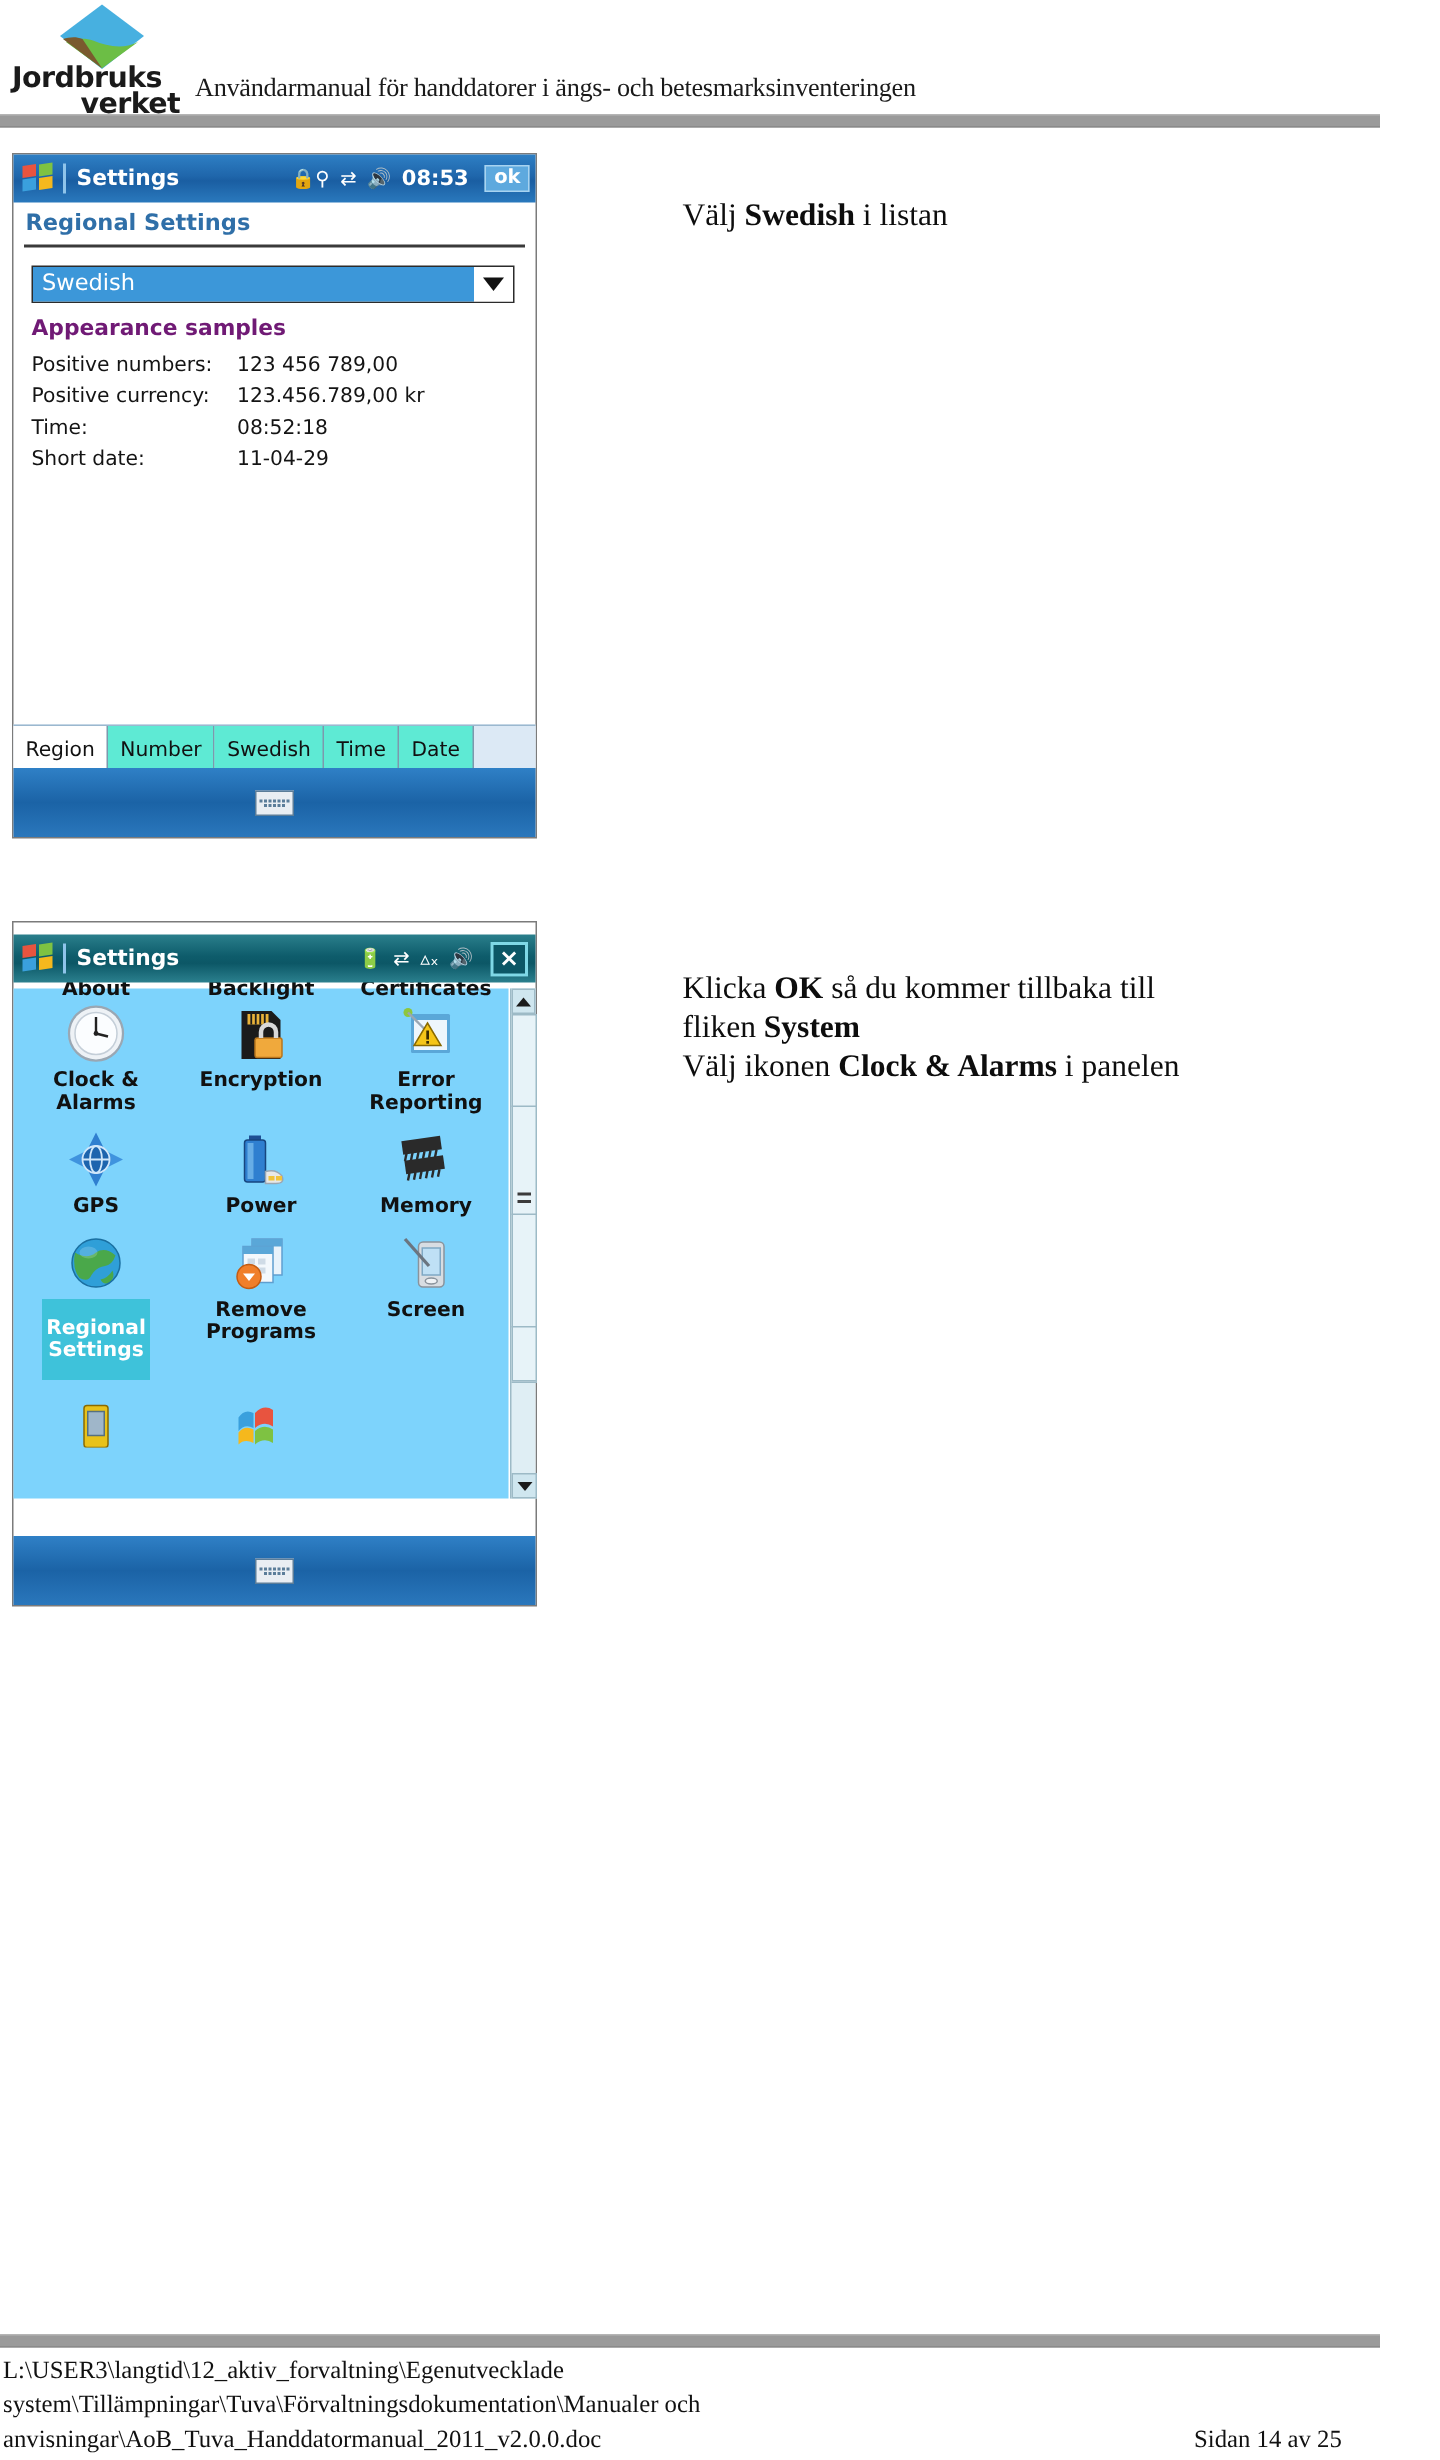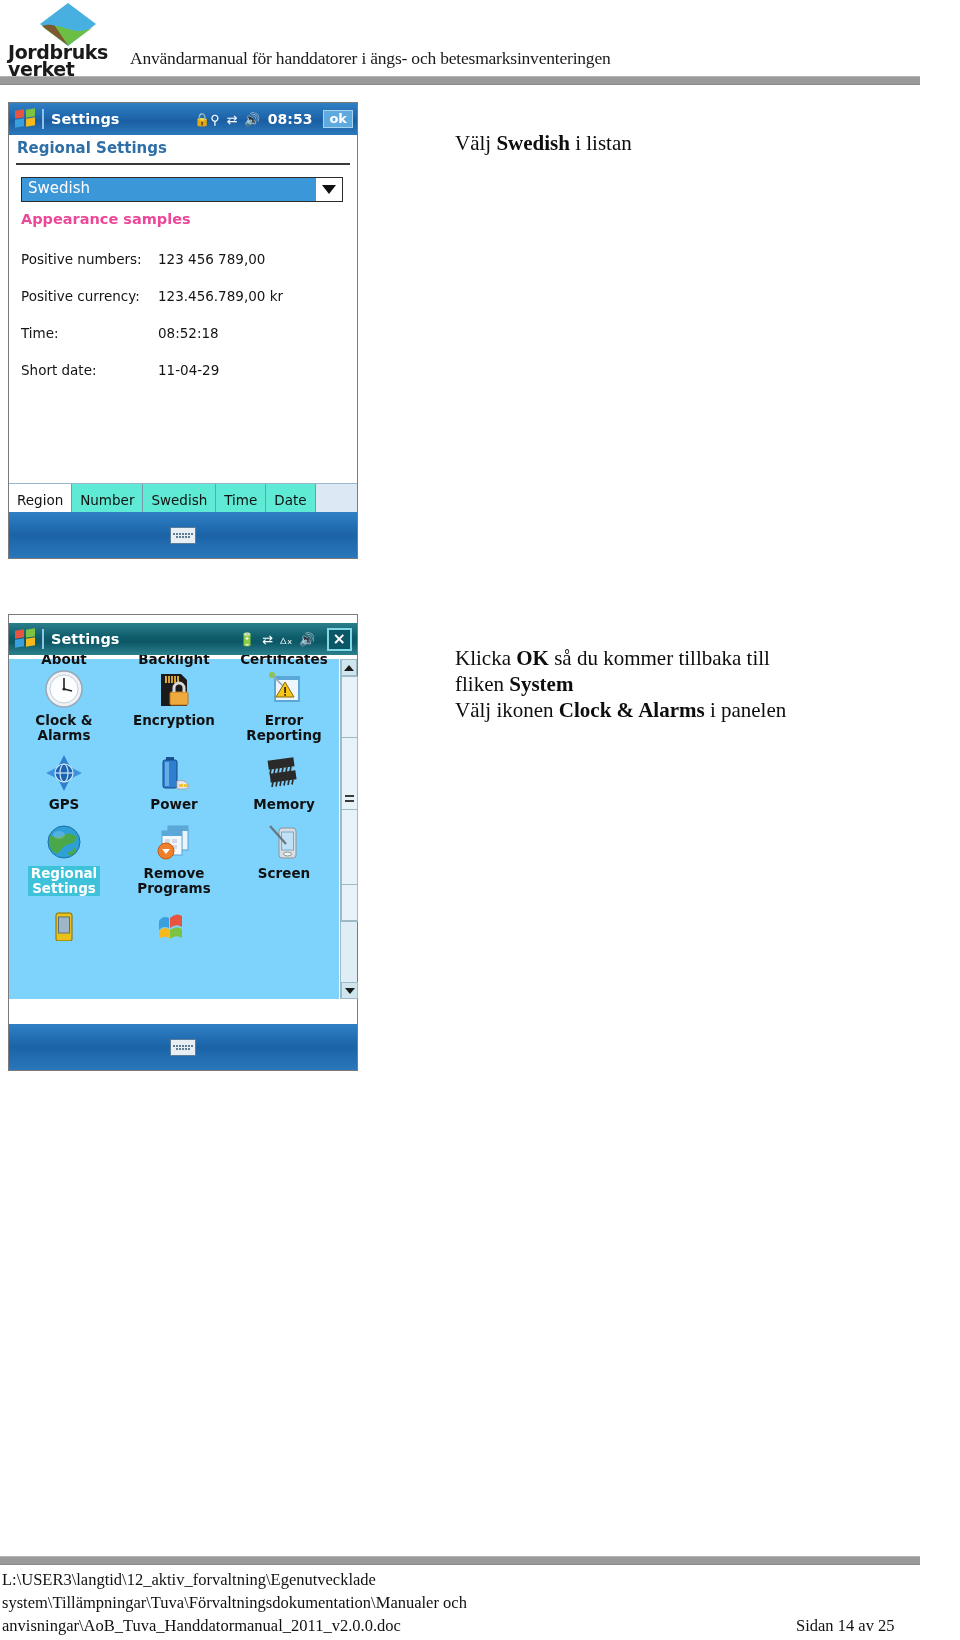--- a/index.html
+++ b/index.html
@@ -11,21 +11,21 @@
     overflow:hidden;
   }
 
   
   #doc-header{position:absolute;left:0;top:0;width:960px;height:92px;}
   #logo{position:absolute;left:8px;top:2px;width:110px;height:74px;}
   #logo .mark{position:absolute;left:30px;top:0px;width:60px;height:46px;}
   #logo .wordmark{position:absolute;left:0px;top:42px;width:112px;
     font-family:"DejaVu Sans", sans-serif;font-weight:bold;color:#1a1a1a;
     font-size:19px;line-height:16.5px;letter-spacing:-0.4px;}
-  #logo .wordmark .l2{display:block;text-align:left;}
+  #logo .wordmark .l2{display:block;text-align:right;}
   #header-title{position:absolute;left:130px;top:48px;width:700px;
     font-family:"Liberation Serif", serif;font-size:17.5px;color:#1a1a1a;
     letter-spacing:-0.2px;}
   #header-rule{position:absolute;left:0;top:76px;width:920px;height:7px;
     background:#9a9a9a;border-top:1px solid #b5b5b5;border-bottom:1px solid #8a8a8a;}
 
   
   .pda{position:absolute;background:#ffffff;border:1px solid #7b7b7b;}
 
   
@@ -55,24 +55,24 @@
 
   .combo{position:absolute;left:12px;top:74px;width:322px;height:25px;
     border:1.5px solid #2b2b2b;background:#ffffff;box-sizing:border-box;display:flex;}
   .combo .val{flex:1;background:#3c97d9;color:#ffffff;
     font-family:"DejaVu Sans", sans-serif;font-size:15px;padding:1px 0 0 6px;box-sizing:border-box;}
   .combo .arrow{width:26px;background:#ffffff;display:flex;align-items:center;justify-content:center;}
   .combo .arrow span{width:0;height:0;border-left:7px solid transparent;
     border-right:7px solid transparent;border-top:9px solid #111;display:block;}
 
   .samples-h{position:absolute;left:12px;top:108px;
-    font-family:"DejaVu Sans", sans-serif;font-weight:bold;font-size:14.5px;color:#ec4899;}
+    font-family:"DejaVu Sans", sans-serif;font-weight:bold;font-size:14.5px;color:#701a75;}
   .samples{position:absolute;left:12px;top:130px;width:330px;
     font-family:"DejaVu Sans", sans-serif;font-size:13.5px;color:#141414;}
-  .samples .row{display:flex;line-height:21px;margin-top:16px;}
+  .samples .row{display:flex;line-height:21px;}
   .samples .lbl{width:137px;}
   .samples .val{}
 
   .tabbar{position:absolute;left:0;bottom:46px;width:100%;height:28px;
     background:#dce9f5;border-top:1px solid #9bb8cf;display:flex;align-items:stretch;}
   .tabbar .tab{font-family:"DejaVu Sans", sans-serif;font-size:13.5px;color:#111;
     padding:3px 8px 0 8px;border-right:1px solid #7d98ad;background:#5eead4;
     display:flex;align-items:center;}
   .tabbar .tab.active{background:#ffffff;border-top:0;}
   .tabbar .filler{flex:1;background:#dce9f5;}
@@ -98,21 +98,21 @@
     display:flex;z-index:1;}
   .ghostrow div{width:110px;text-align:center;}
 
   .gridarea{position:absolute;left:0;top:44px;width:330px;height:340px;background:#7dd3fc;overflow:hidden;}
   .icogrid{display:flex;flex-wrap:wrap;padding-top:6px;}
   .icocell{width:110px;display:flex;flex-direction:column;align-items:center;
     font-family:"DejaVu Sans", sans-serif;font-weight:bold;font-size:13.5px;color:#111;
     text-align:center;line-height:15px;margin-bottom:6px;}
   .icocell .glyph{height:48px;display:flex;align-items:center;justify-content:center;}
   .icocell .cap{}
-  .icocell.sel .cap{background:#3ec2da;color:#ffffff;padding:0 3px;}
+  .icocell.sel .cap{background:#3ec2da;color:#ffffff;padding:12px 3px;}
 
   .scrollbar{position:absolute;right:0;top:44px;width:17px;height:340px;
     background:#dfeef4;border-left:1px solid #9dbac6;box-sizing:border-box;}
   .scrollbar .btn{height:17px;background:#cfe6ef;border:1px solid #9dbac6;box-sizing:border-box;
     display:flex;align-items:center;justify-content:center;}
   .scrollbar .btn span{width:0;height:0;border-left:5px solid transparent;border-right:5px solid transparent;}
   .scrollbar .btn.up span{border-bottom:6px solid #1b1b1b;}
   .scrollbar .btn.dn span{border-top:6px solid #1b1b1b;}
   .scrollbar .thumb{position:absolute;left:0;top:17px;width:17px;height:245px;
     background:#e7f3f8;border:1px solid #9dbac6;box-sizing:border-box;

